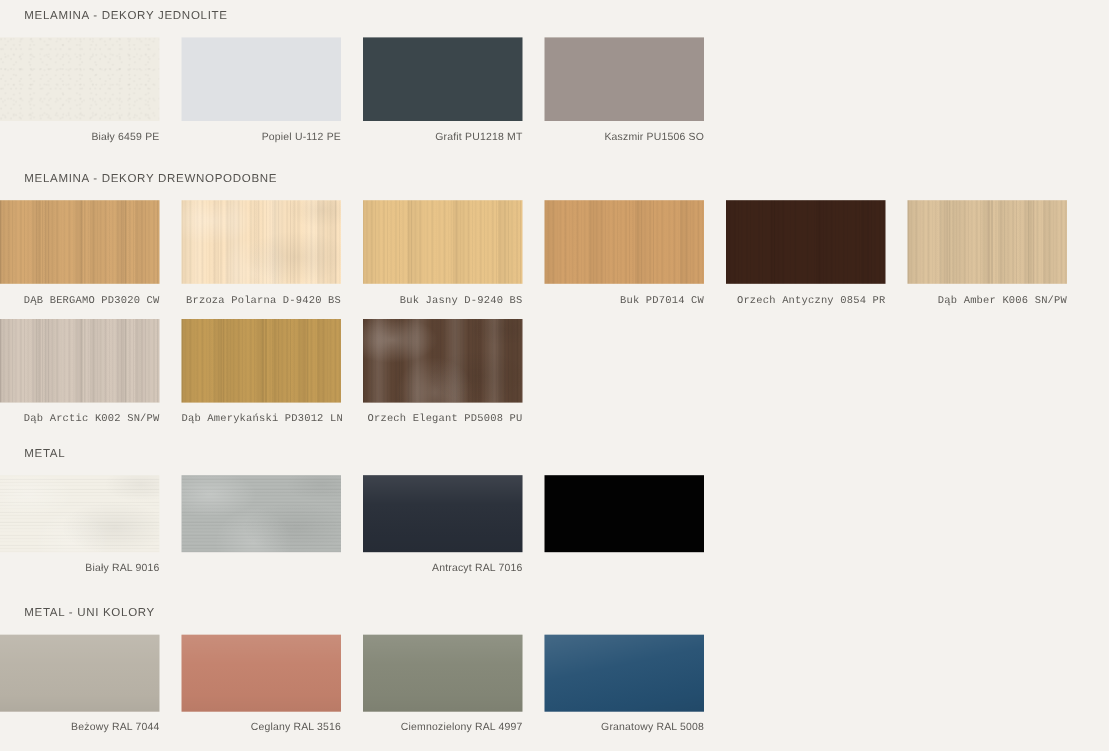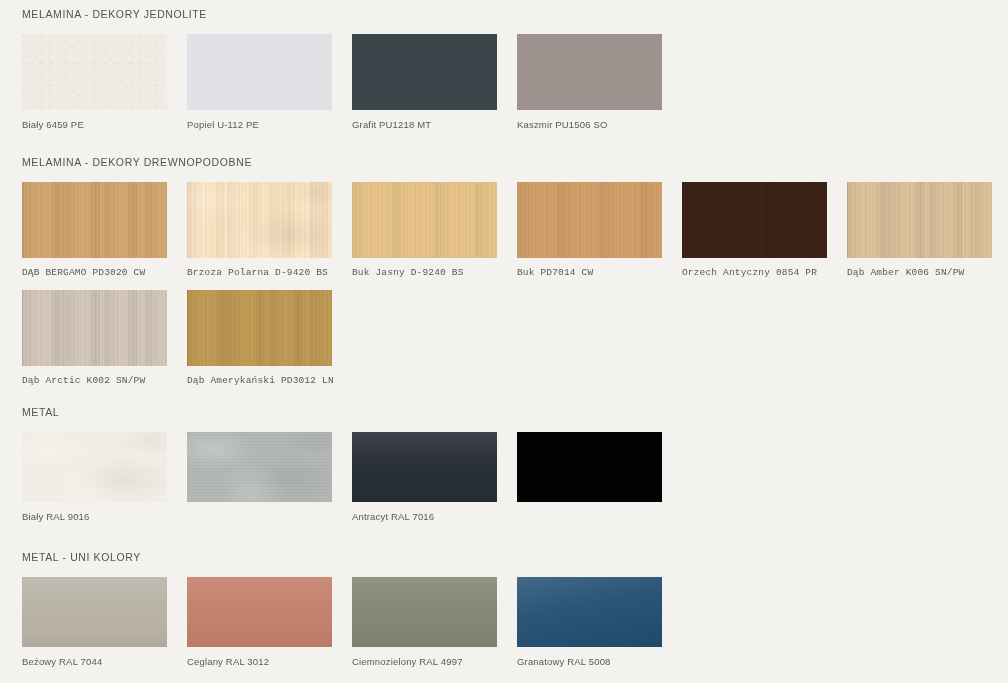--- a/index.html
+++ b/index.html
@@ -28,21 +28,21 @@
     padding-left: 22px;
     line-height: 12px;
     white-space: nowrap;
   }
 
   .swatch-grid {
     display: grid;
     grid-template-columns: repeat(6, 145px);
     column-gap: 20px;
     row-gap: 0;
-    padding-left: 22px;
+    text-align: right;
   }
 
   .swatch-cell {
     width: 145px;
   }
 
   .swatch-chip {
     width: 145px;
     display: block;
     position: relative;
@@ -202,20 +202,28 @@
           </div>
           <div class="swatch-label">Dąb Arctic K002 SN/PW</div>
         </div>
         <div class="swatch-cell" style="margin-bottom: 12px;">
           <div class="swatch-chip" style="height: 76px; background: rgb(194, 155, 85);">
             <div class="tex tex-grain-fine"></div>
             <div class="tex tex-planks"></div>
           </div>
           <div class="swatch-label">Dąb Amerykański PD3012 LN</div>
         </div>
+        <div class="swatch-cell" style="margin-bottom: 12px;">
+          <div class="swatch-chip" style="height: 76px; background: rgb(93, 68, 52);">
+            <div class="tex tex-grain-fine"></div>
+            <div class="tex tex-planks-light"></div>
+            <div class="tex tex-cloud"></div>
+          </div>
+          <div class="swatch-label">Orzech Elegant PD5008 PU</div>
+        </div>
       </div>
     </div>
     <div class="section" style="position: absolute; left: 0px; top: 406px;">
       <div class="section-title">METAL</div>
       <div class="swatch-grid" style="margin-top: 14px;">
         <div class="swatch-cell" style="margin-bottom: 12px;">
           <div class="swatch-chip" style="height: 70px; background: rgb(242, 239, 230);">
             <div class="tex tex-brushed"></div>
             <div class="tex tex-cloud"></div>
           </div>
@@ -244,21 +252,21 @@
         <div class="swatch-cell" style="margin-bottom: 12px;">
           <div class="swatch-chip" style="height: 70px; background: rgb(185, 179, 167);">
             <div class="tex tex-sheen"></div>
           </div>
           <div class="swatch-label">Beżowy RAL 7044</div>
         </div>
         <div class="swatch-cell" style="margin-bottom: 12px;">
           <div class="swatch-chip" style="height: 70px; background: rgb(195, 129, 108);">
             <div class="tex tex-sheen"></div>
           </div>
-          <div class="swatch-label">Ceglany RAL 3012</div>
+          <div class="swatch-label">Ceglany RAL 3516</div>
         </div>
         <div class="swatch-cell" style="margin-bottom: 12px;">
           <div class="swatch-chip" style="height: 70px; background: rgb(132, 135, 119);">
             <div class="tex tex-sheen"></div>
           </div>
           <div class="swatch-label">Ciemnozielony RAL 4997</div>
         </div>
         <div class="swatch-cell" style="margin-bottom: 12px;">
           <div class="swatch-chip" style="height: 70px; background: rgb(37, 80, 114);">
             <div class="tex tex-sheen-strong"></div>

